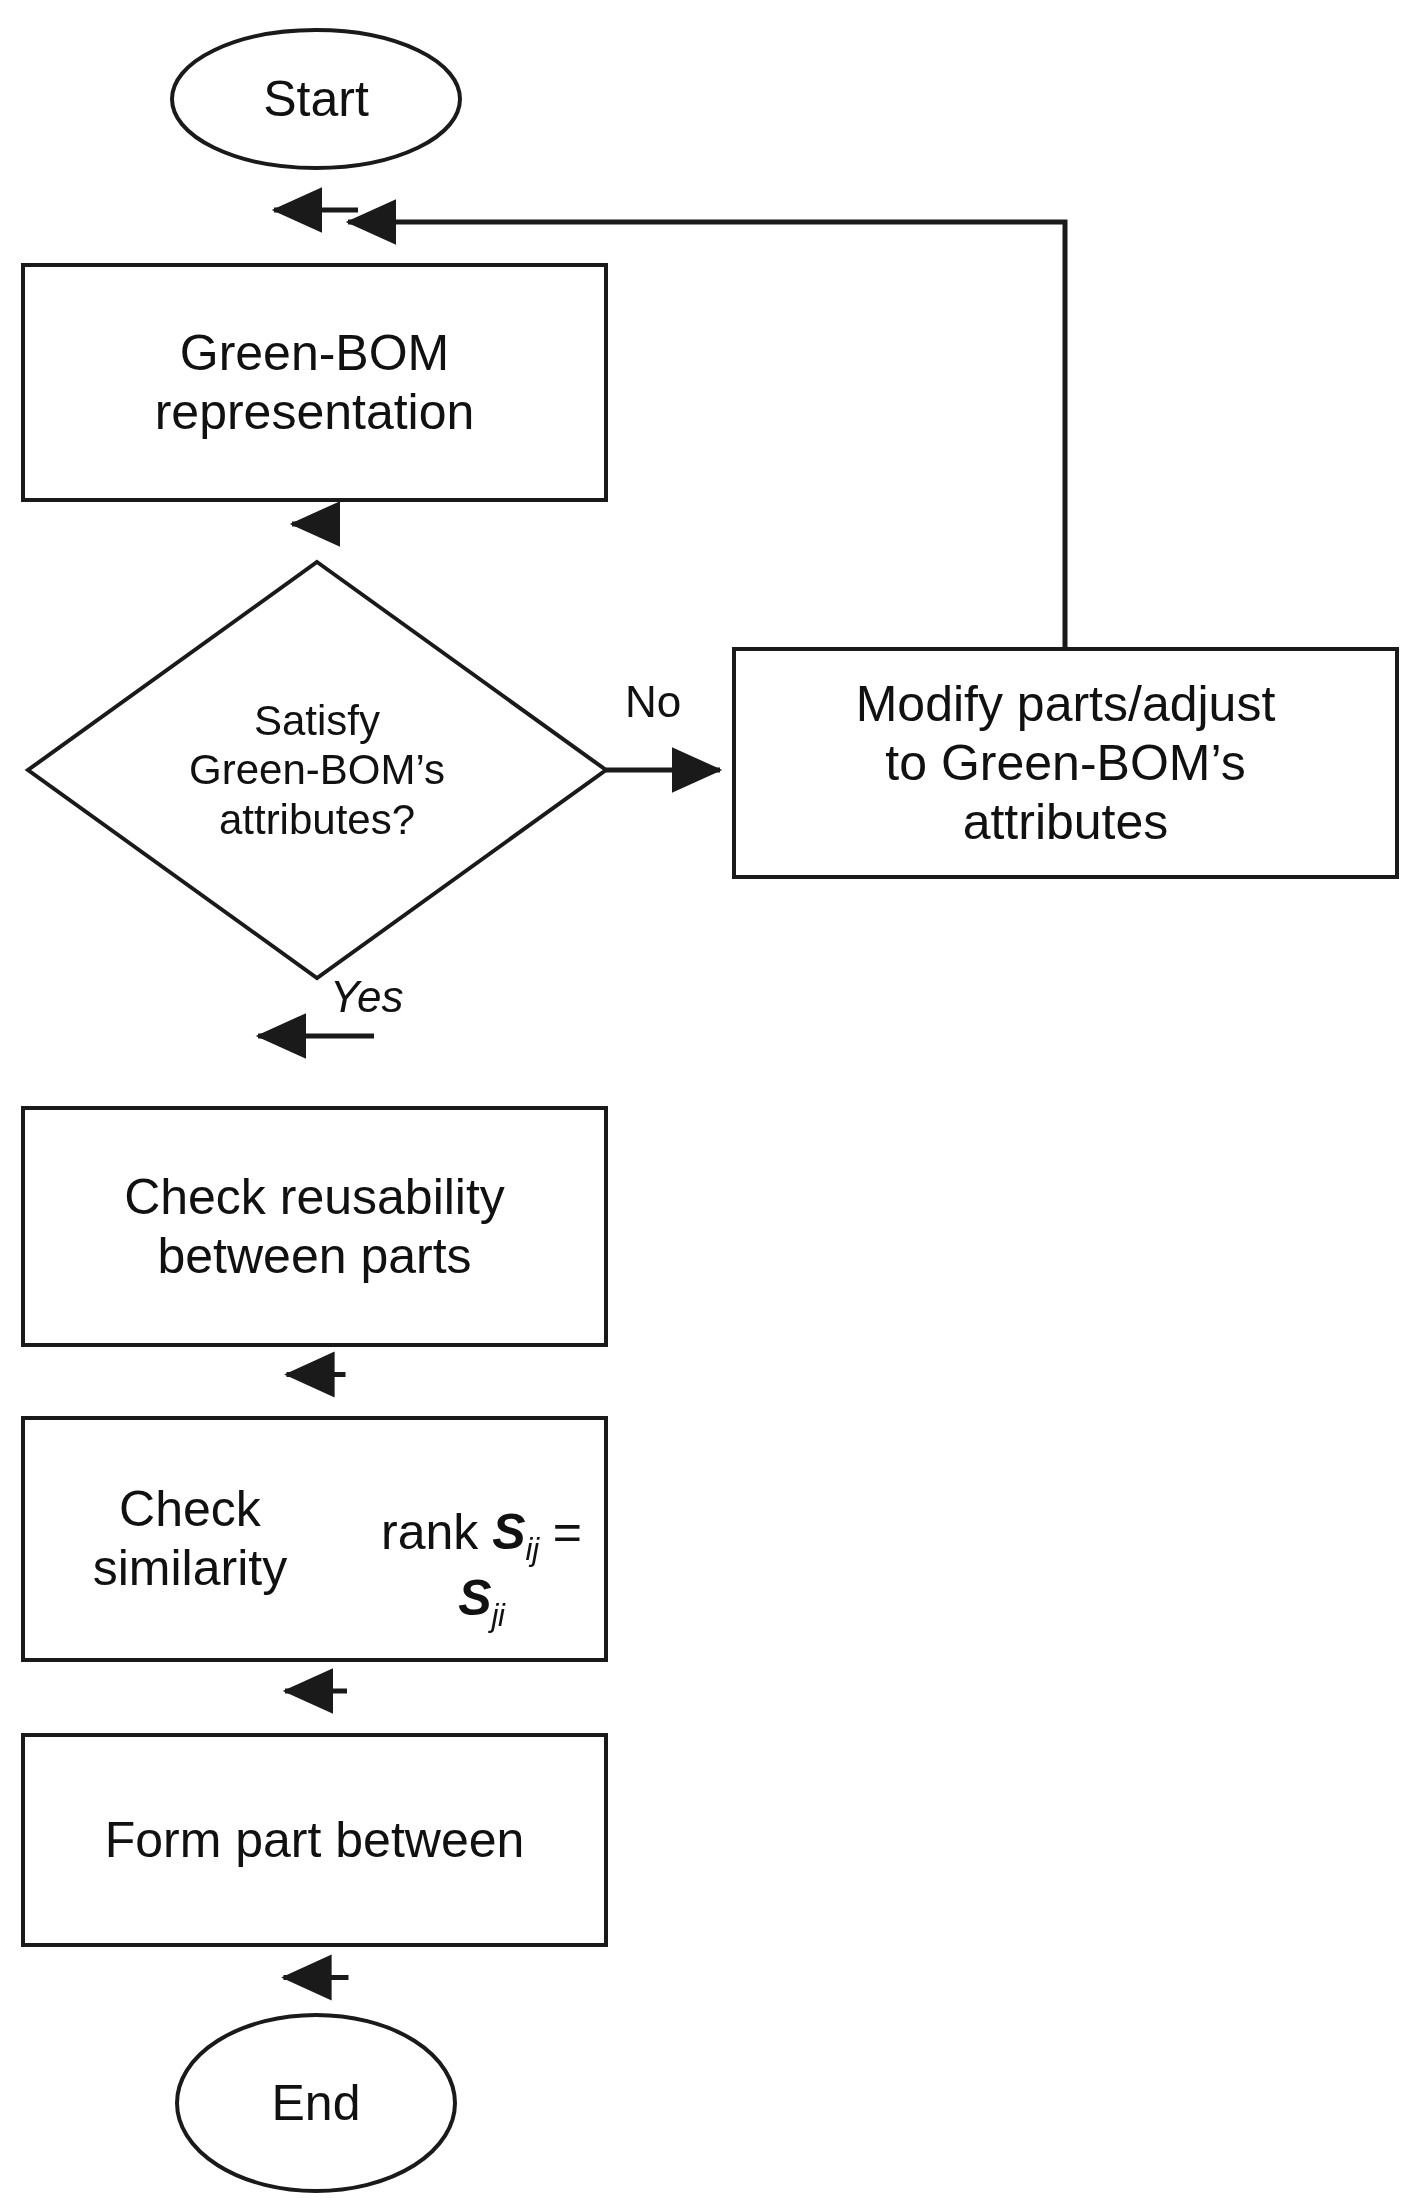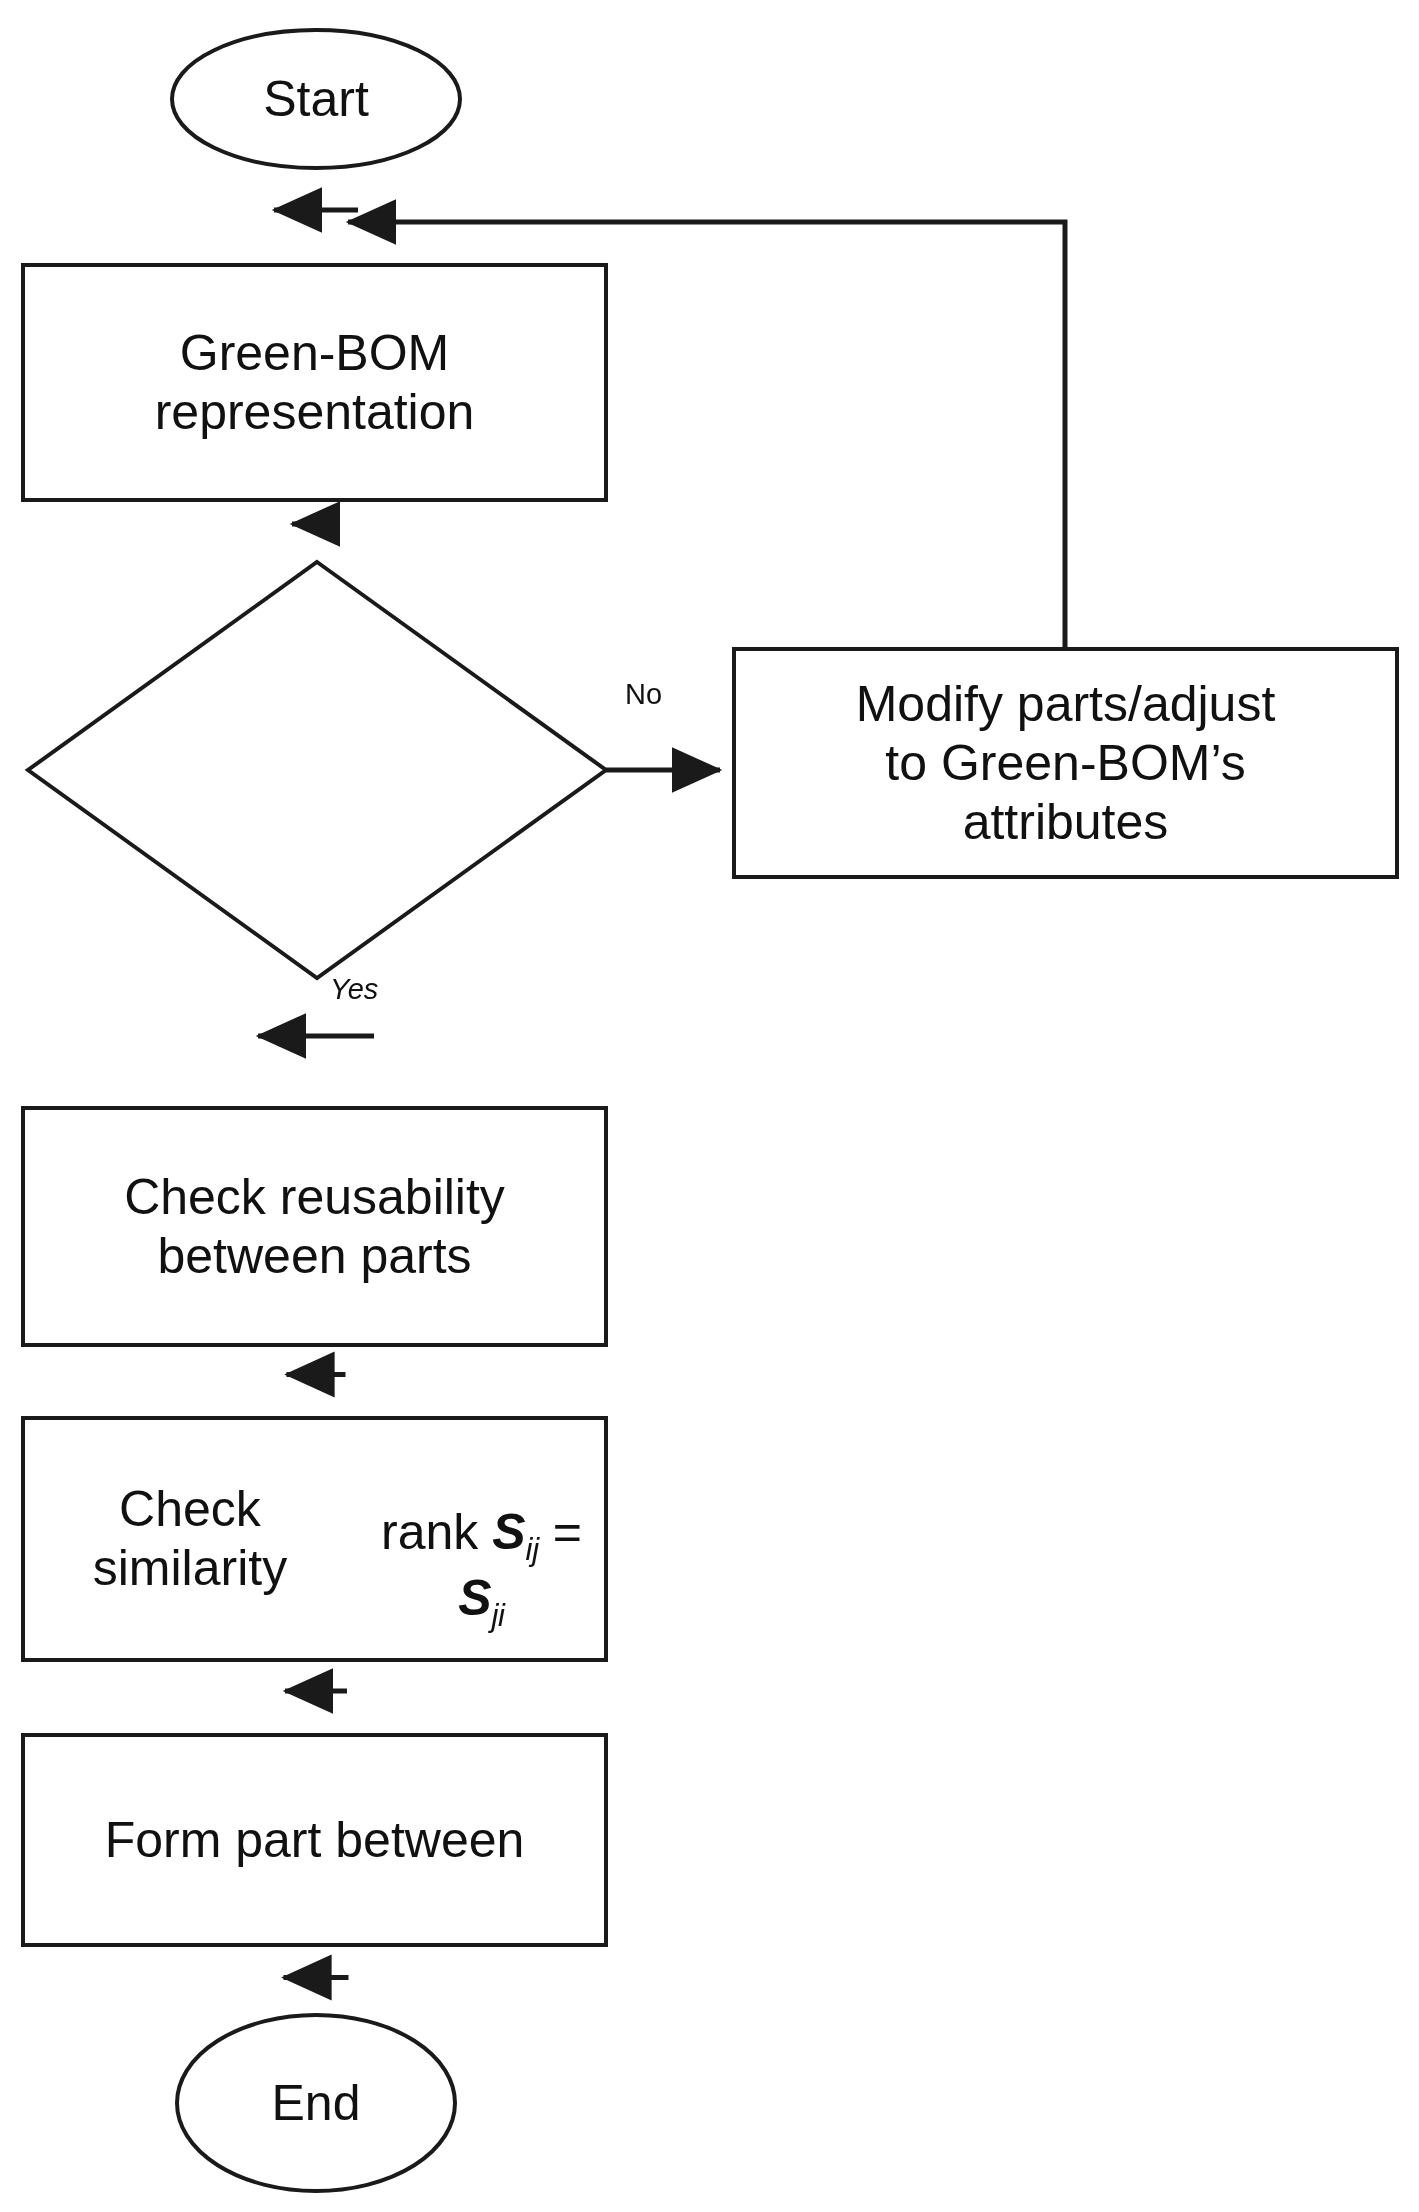--- a/index.html
+++ b/index.html
@@ -30,21 +30,21 @@
     line-height:1.18;
     color:#111111;
     white-space:pre-line;
     pointer-events:none;
   }
   .terminator-label{ font-size:50px; }
   .process-label{ font-size:50px; }
   .decision-label{ font-size:42px; }
   .edge-label{
     position:absolute;
-    font-size:29px;
+    font-size:44px;
     color:#111111;
     line-height:1;
   }
   .sub{
     font-style:italic;
     font-weight:normal;
     font-size:0.62em;
     vertical-align:sub;
     letter-spacing:-0.01em;
   }
@@ -99,20 +99,23 @@
     <line x1="316" y1="1660" x2="316" y2="1722" stroke="#1a1a1a" stroke-width="5" marker-end="url(#arrowHead)" transform="rotate(90 316 1691)"></line>
 
     <line x1="316" y1="1945" x2="316" y2="2010" stroke="#1a1a1a" stroke-width="5" marker-end="url(#arrowHead)" transform="rotate(90 316 1977.5)"></line>
   </svg>
 
   <div class="node-label process-label" style="left:23px; top:265px; width:583px; height:235px;">Green-BOM
 representation</div>
 
   <div class="node-label terminator-label" style="left:172px; top:30px; width:288px; height:138px;">Start</div>
 
+  <div class="node-label decision-label" style="left:77px; top:620px; width:480px; height:300px;">Satisfy
+Green-BOM’s
+attributes?</div>
 
   <div class="node-label process-label" style="left:734px; top:649px; width:663px; height:228px;">Modify parts/adjust
 to Green-BOM’s
 attributes</div>
 
   <div class="edge-label" style="left:625px; top:680px;">No</div>
 
   <div class="edge-label" style="left:330px; top:975px;font-style:italic;">Yes</div>
 
   <div class="node-label process-label" style="left:23px; top:1108px; width:583px; height:237px;">Check reusability

